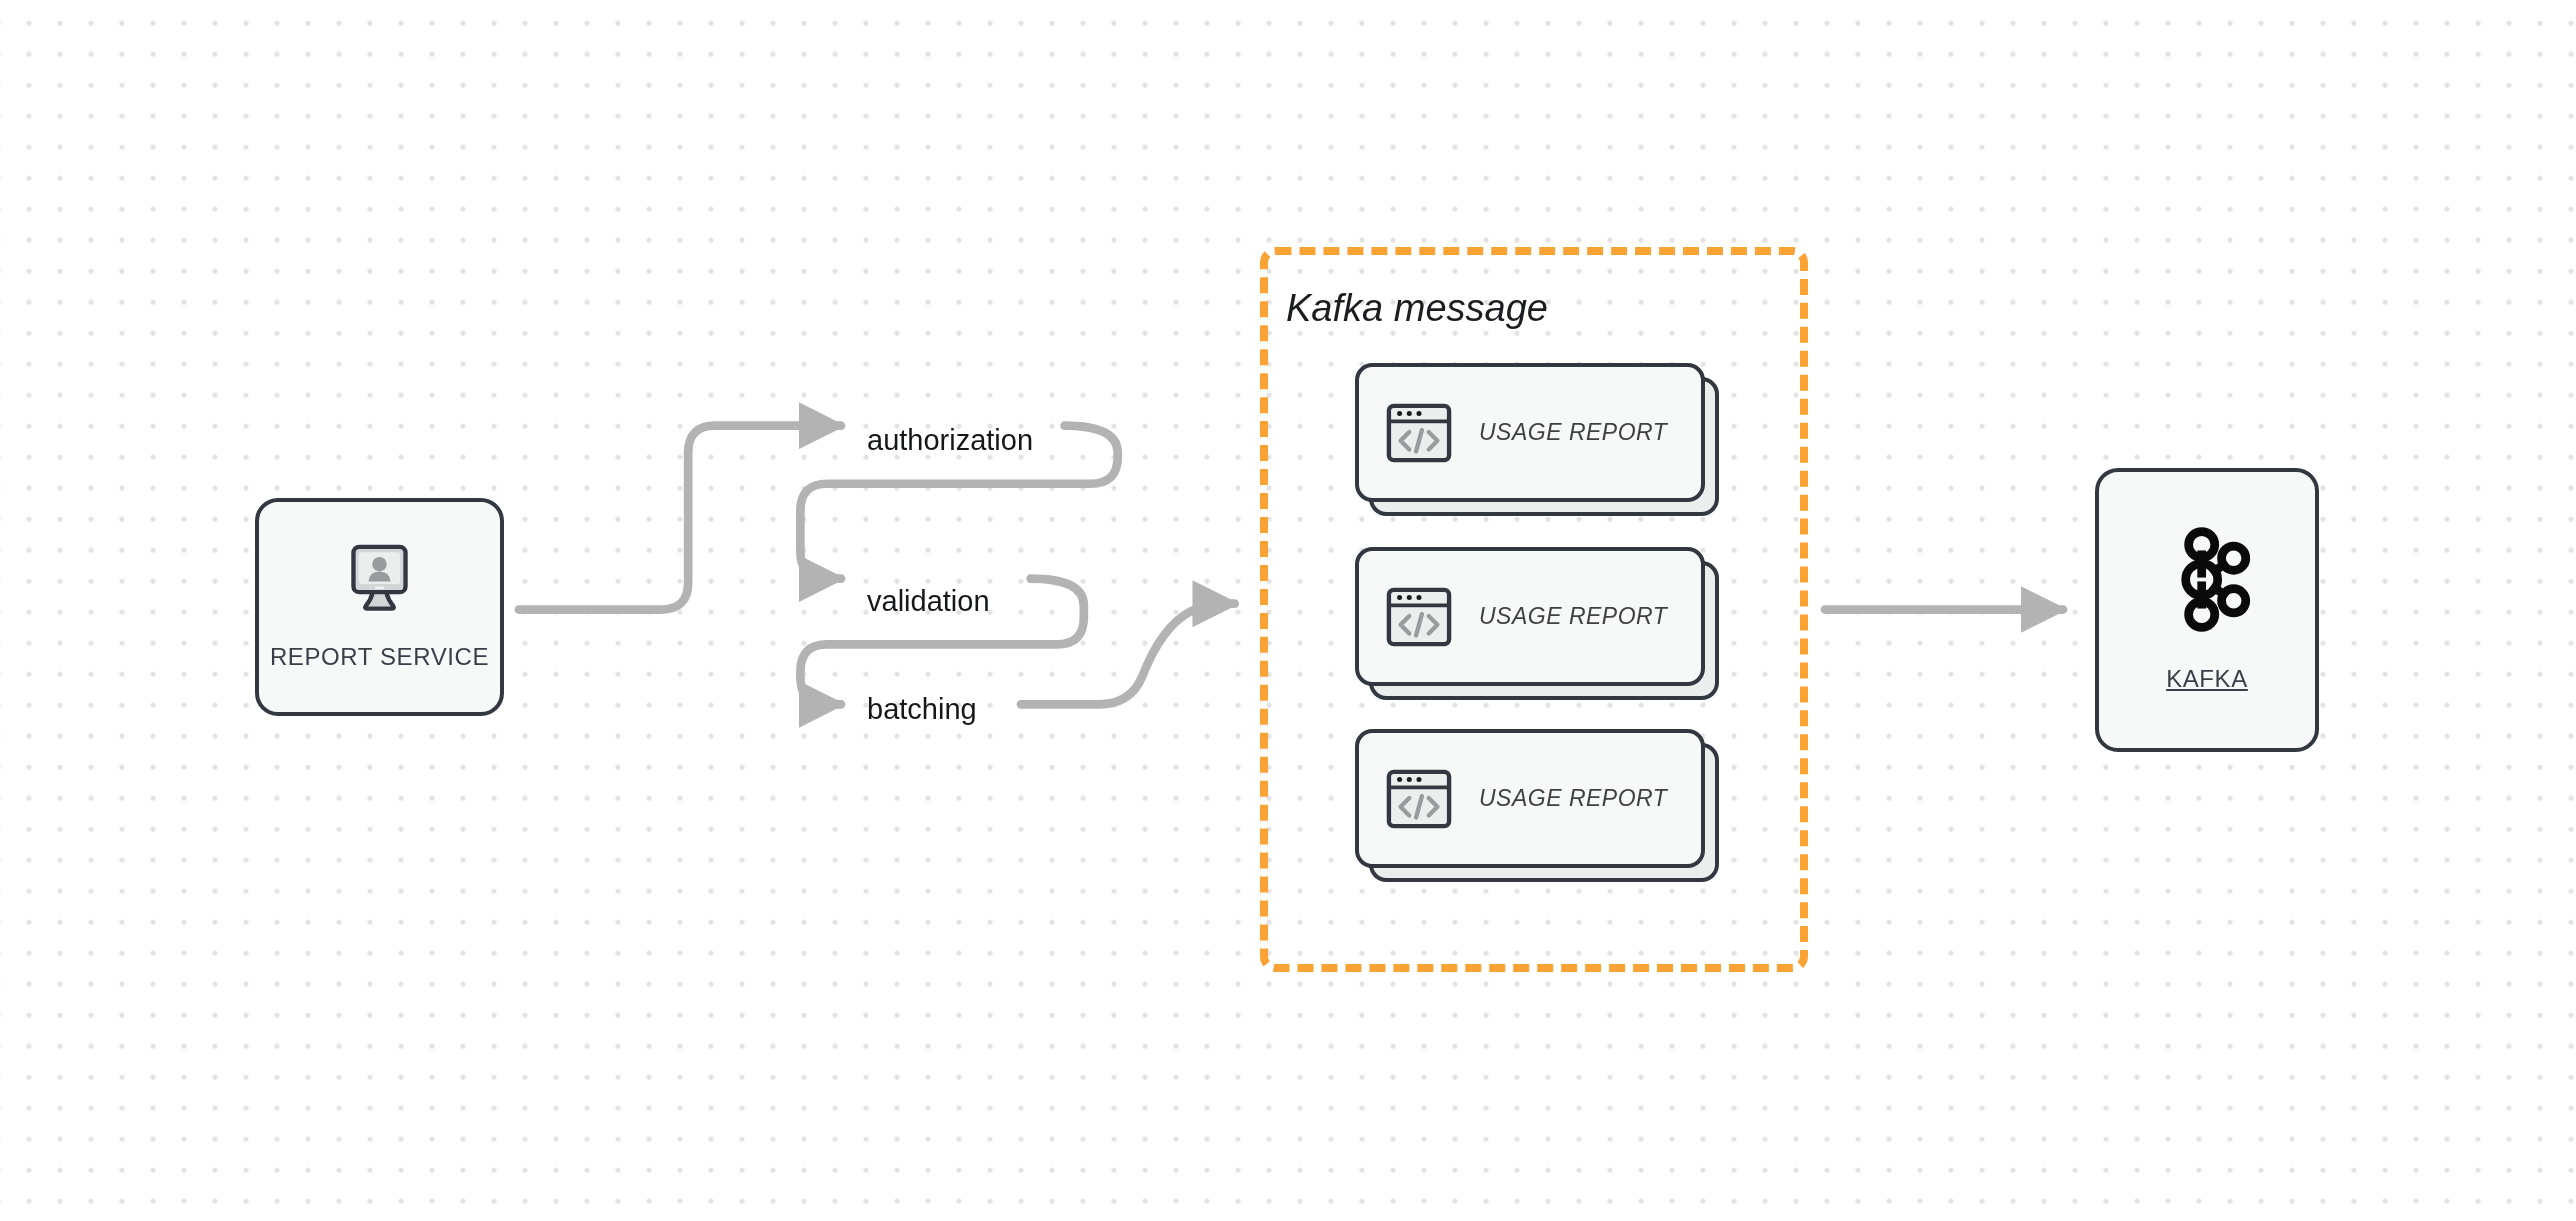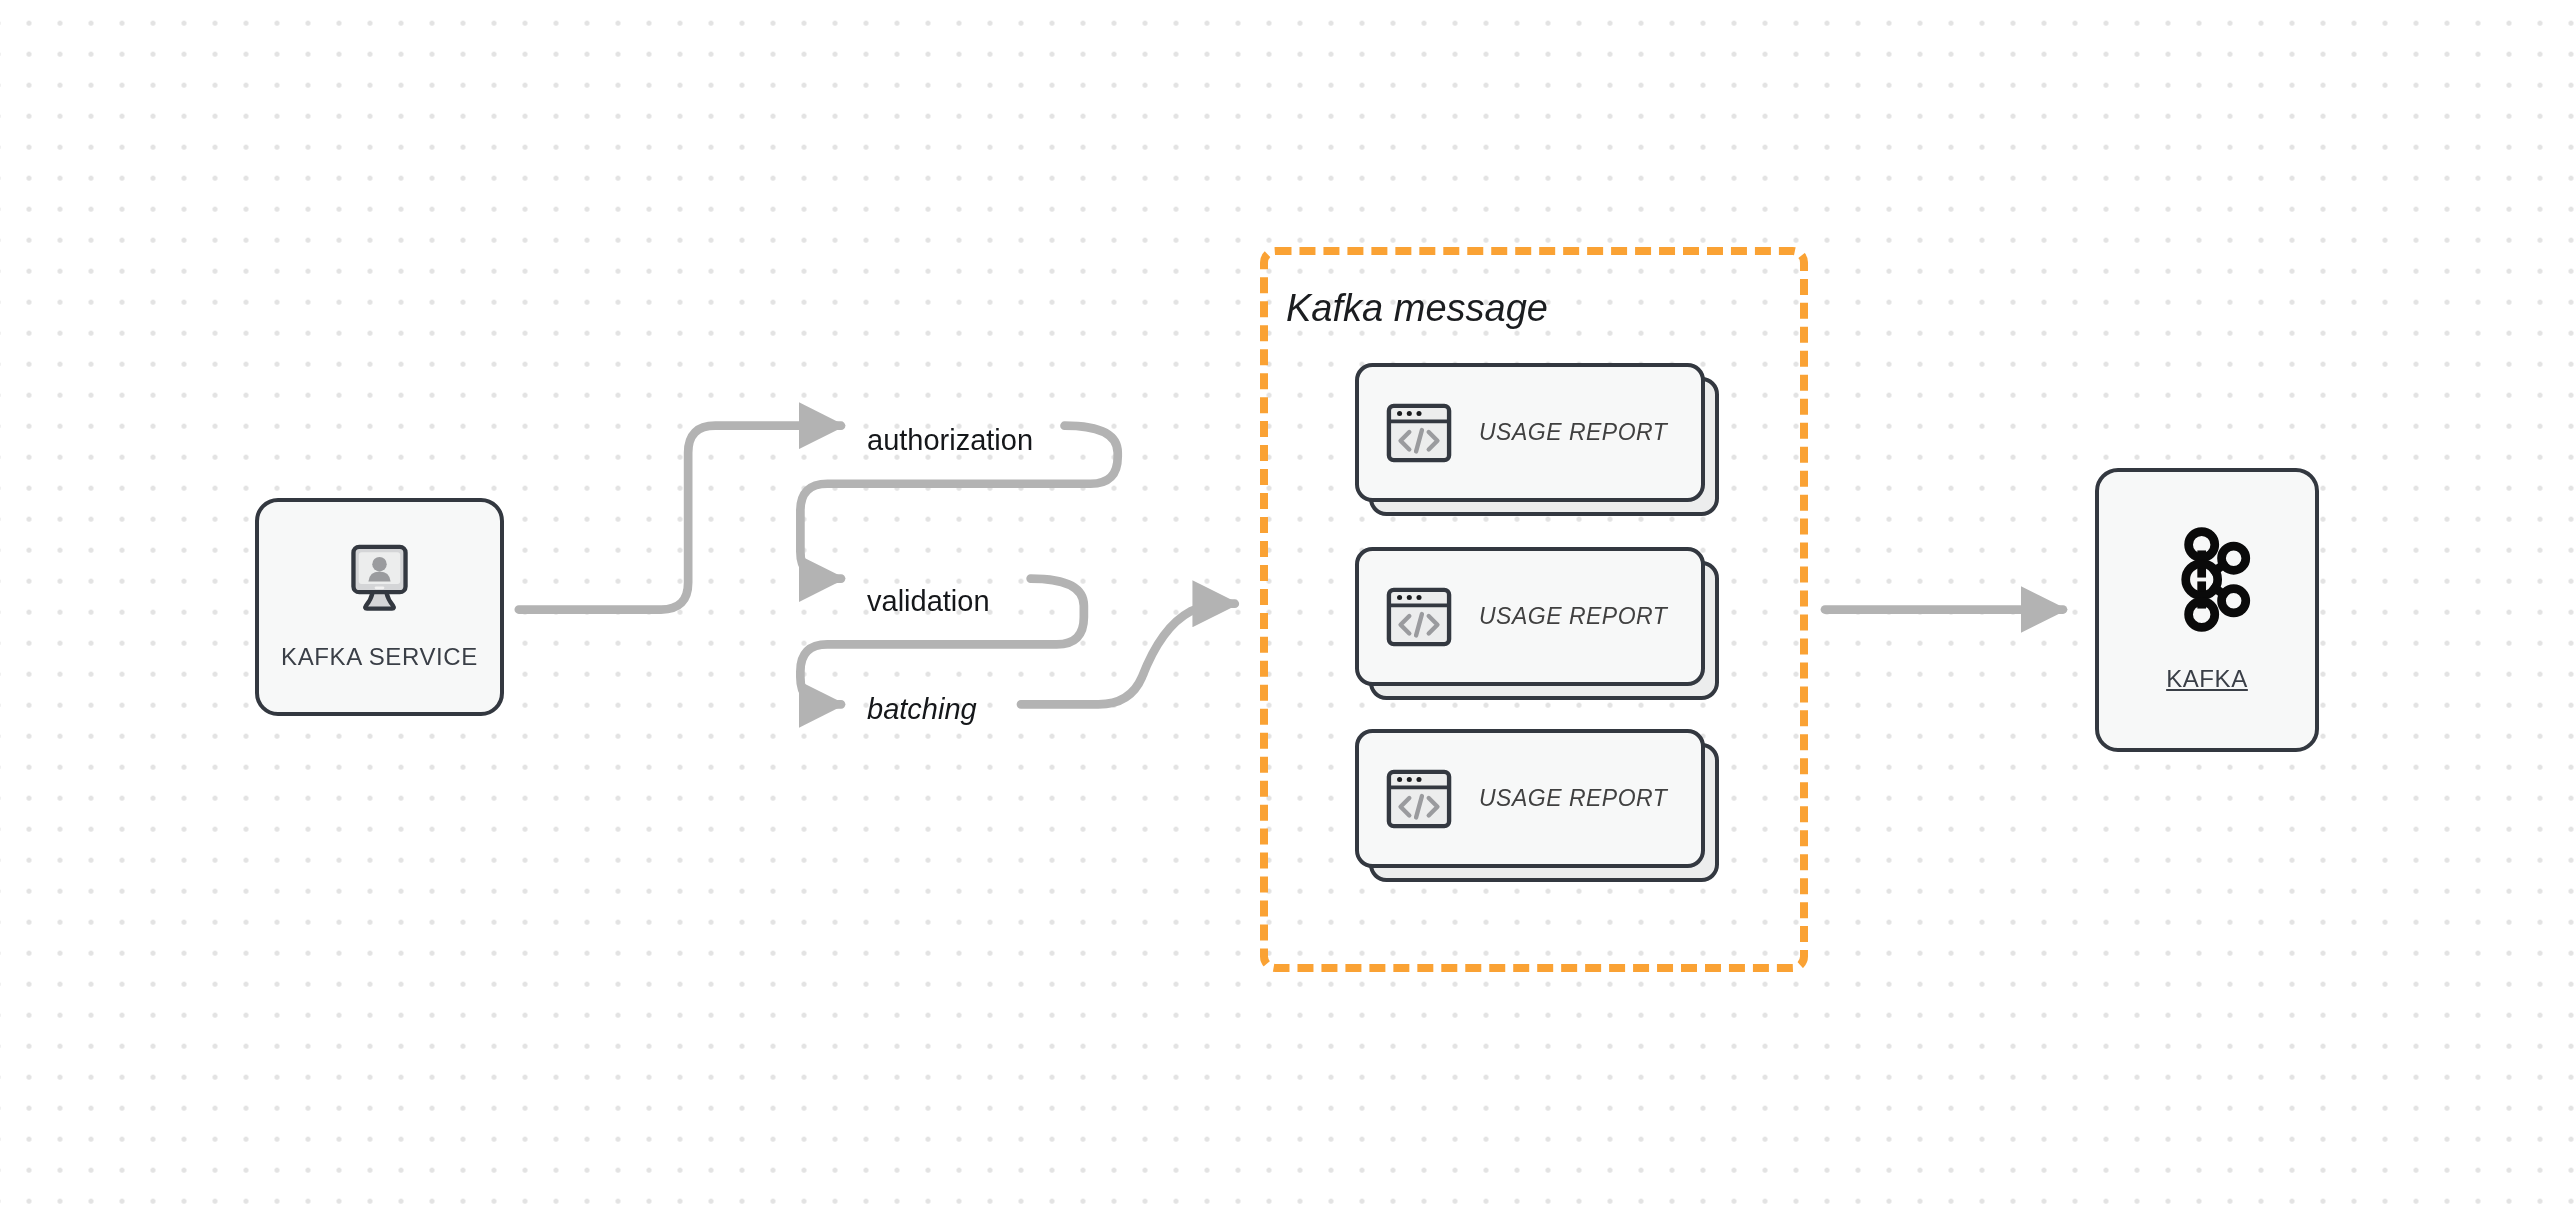--- a/index.html
+++ b/index.html
@@ -132,21 +132,21 @@
 
   
   .step-label {
     position: absolute;
     font-size: 29px;
     color: #15171a;
     white-space: nowrap;
   }
   #step-label-0 { left: 867px; top: 424px; }
   #step-label-1 { left: 867px; top: 585px; }
-  #step-label-2 { left: 867px; top: 693px; font-style: italic; }
+  #step-label-2 { left: 867px; top: 693px; }
 </style>
 </head>
 <body>
 
 <div id="canvas">
 
   <svg id="edges" viewBox="0 0 2662 1262" xmlns="http://www.w3.org/2000/svg">
     <defs>
       <marker id="arrow" viewBox="0 0 10 10" refX="9" refY="5" markerWidth="5.4" markerHeight="5.4" orient="auto-start-reverse">
         <path d="M 0 0 L 10 5 L 0 10 z" fill="#b3b3b3"></path>
@@ -169,21 +169,21 @@
 
   <div class="node-box" id="usage-service">
     <svg width="93" height="81" viewBox="0 0 96 84">
       <rect x="21" y="4" width="54" height="47" rx="6" fill="#d4d5d7" stroke="#333840" stroke-width="4.5"></rect>
       <rect x="26.5" y="9.5" width="43" height="33" rx="3" fill="#eceded"></rect>
       <circle cx="48" cy="22" r="7.5" fill="#9a9b9e"></circle>
       <path d="M 36.5 40 Q 37.5 29.5 48 29.5 Q 58.5 29.5 59.5 40 Z" fill="#9a9b9e"></path>
       <rect x="43" y="45" width="10" height="3" rx="1.5" fill="#f2f2f2"></rect>
       <path d="M 41 51 L 55 51 Q 57 59 62 65 Q 64 68 61 68 L 35 68 Q 32 68 34 65 Q 39 59 41 51 Z" fill="#d4d5d7" stroke="#333840" stroke-width="4.5" stroke-linejoin="round"></path>
     </svg>
-    <div class="node-caption">KAFKA SERVICE</div>
+    <div class="node-caption">REPORT SERVICE</div>
   </div>
 
   <div class="node-box" id="kafka-node">
     <svg width="93" height="105" viewBox="0 0 96 108">
       <g stroke="#0a0a0a" stroke-width="9" fill="none">
         <line x1="42" y1="24" x2="42" y2="52"></line>
         <line x1="42" y1="56" x2="42" y2="84"></line>
         <line x1="52" y1="48" x2="68" y2="36"></line>
         <line x1="52" y1="60" x2="68" y2="72"></line>
       </g>

